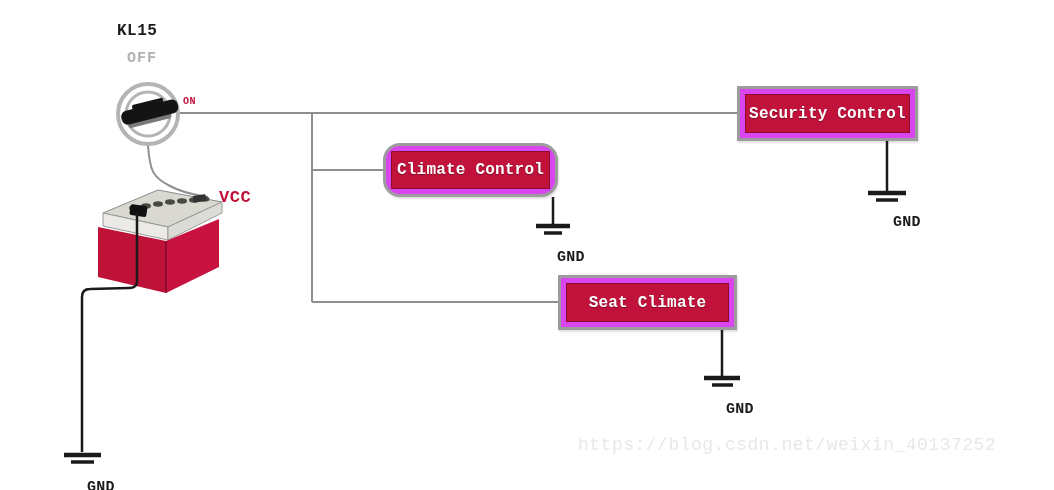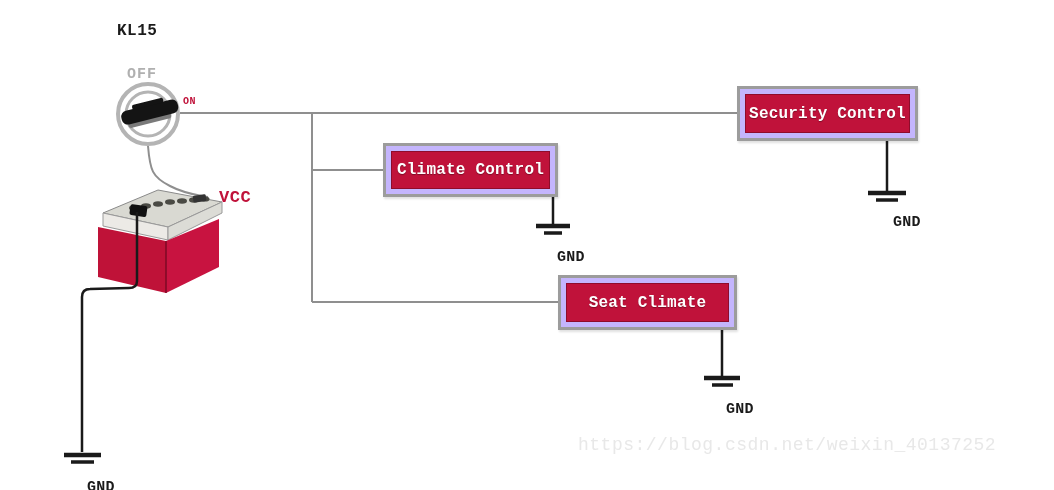--- a/index.html
+++ b/index.html
@@ -14,42 +14,42 @@
     --lid-gray:#d9d9d2;
   }
   html,body{margin:0;padding:0;background:#ffffff;}
   .canvas{
     position:relative;width:1054px;height:490px;background:#ffffff;overflow:hidden;
     font-family:Liberation Mono, monospace;
   }
   .canvas svg{position:absolute;left:0;top:0;}
   .lbl{position:absolute;font-weight:bold;white-space:nowrap;}
   .lbl-kl15{left:117px;top:22px;font-size:16px;color:#1b1b1b;letter-spacing:.5px;}
-  .lbl-off{left:127px;top:66px;font-size:15px;color:var(--label-gray);letter-spacing:1px;}
+  .lbl-off{left:127px;top:50px;font-size:15px;color:var(--label-gray);letter-spacing:1px;}
   .lbl-on{left:183px;top:96px;font-size:10px;color:var(--accent-red);letter-spacing:.5px;}
   .lbl-vcc{left:219px;top:188px;font-size:17px;color:var(--accent-red);letter-spacing:.5px;}
   .gnd-lbl{position:absolute;font-weight:bold;font-size:15px;color:var(--wire-black);letter-spacing:.3px;margin-top:48px;}
   .gnd-security{left:893px;top:166px;}
   .gnd-climate{left:557px;top:201px;}
   .gnd-seat{left:726px;top:353px;}
   .gnd-battery{left:87px;top:431px;}
   .module{
-    position:absolute;box-sizing:border-box;background:#c4b5fd;
+    position:absolute;box-sizing:border-box;background:#d946ef;
     border:3px solid var(--border-gray);padding:5px;
     box-shadow:1px 2px 2px rgba(0,0,0,.12);
   }
   .module-inner{
     width:100%;height:100%;box-sizing:border-box;
     background:var(--accent-red);border:1px solid #8e0c2b;
     color:#ffffff;font-weight:bold;font-size:16px;letter-spacing:.2px;
     display:flex;align-items:center;justify-content:center;
     text-shadow:0 1px 1px rgba(0,0,0,.35);
   }
   .module-security{left:737px;top:86px;width:181px;height:55px;}
-  .module-climate{left:383px;top:143px;width:175px;height:54px;}
+  .module-climate{left:383px;top:143px;width:175px;height:54px;border-radius:17px;}
   .module-seat{left:558px;top:275px;width:179px;height:55px;}
   .watermark{
     position:absolute;left:578px;top:435px;font-size:18px;
     color:var(--watermark-gray);letter-spacing:.5px;white-space:nowrap;
   }
   .wireG{stroke:var(--wire-gray);stroke-width:2;fill:none;}
   .wireB{stroke:var(--wire-black);stroke-width:2.5;fill:none;}
   .ring{fill:#ffffff;stroke:#b4b4b4;}
 </style>
 </head>

